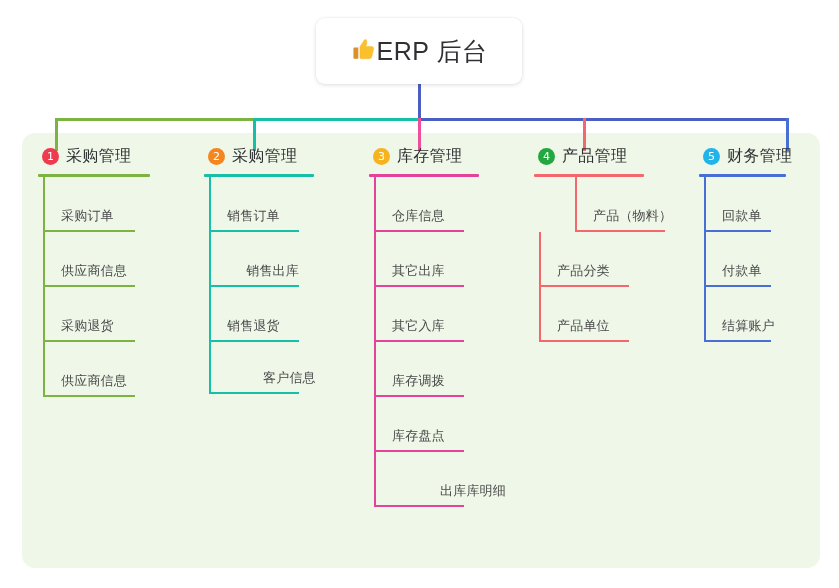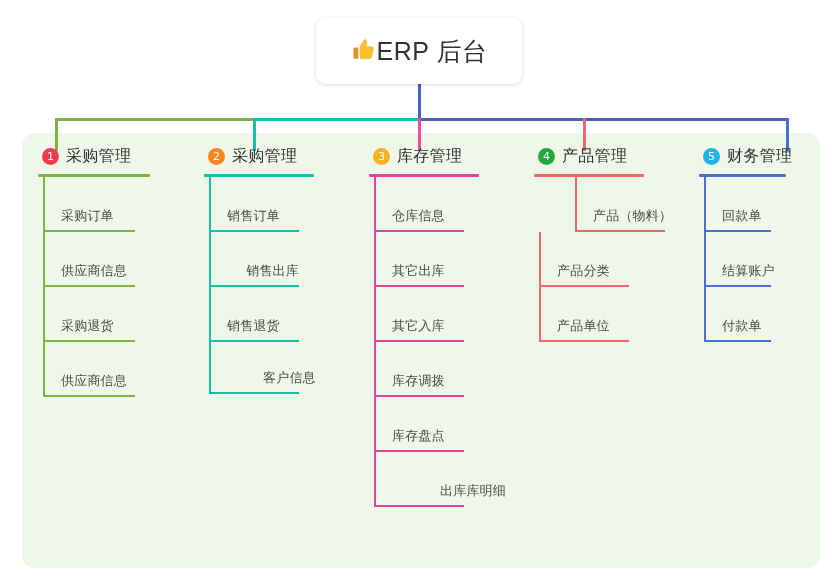--- a/index.html
+++ b/index.html
@@ -190,22 +190,22 @@
         <div class="col-head">
           <span class="badge" style="background: rgb(34, 179, 232);">5</span>
           <span class="col-title">财务管理</span>
         </div>
         <div class="head-rule" style="background: rgb(74, 111, 212); width: 87px;"></div>
         <div class="leaves" style="padding-left: 5px;">
           <div class="leaf" style="height: 55px; border-left: 2px solid rgb(74, 111, 212); border-bottom: 2px solid rgb(74, 111, 212); width: 67px;">
             <span class="leaf-label">回款单</span>
           </div>
           <div class="leaf" style="height: 55px; border-left: 2px solid rgb(74, 111, 212); border-bottom: 2px solid rgb(74, 111, 212); width: 67px;">
+            <span class="leaf-label">付款单</span>
+          </div>
+          <div class="leaf" style="height: 55px; border-left: 2px solid rgb(74, 111, 212); border-bottom: 2px solid rgb(74, 111, 212); width: 67px;">
             <span class="leaf-label">结算账户</span>
           </div>
-          <div class="leaf" style="height: 55px; border-left: 2px solid rgb(74, 111, 212); border-bottom: 2px solid rgb(74, 111, 212); width: 67px;">
-            <span class="leaf-label">付款单</span>
-          </div>
         </div>
       </div>
     </div>
 
 </div>
 
 </body></html>

